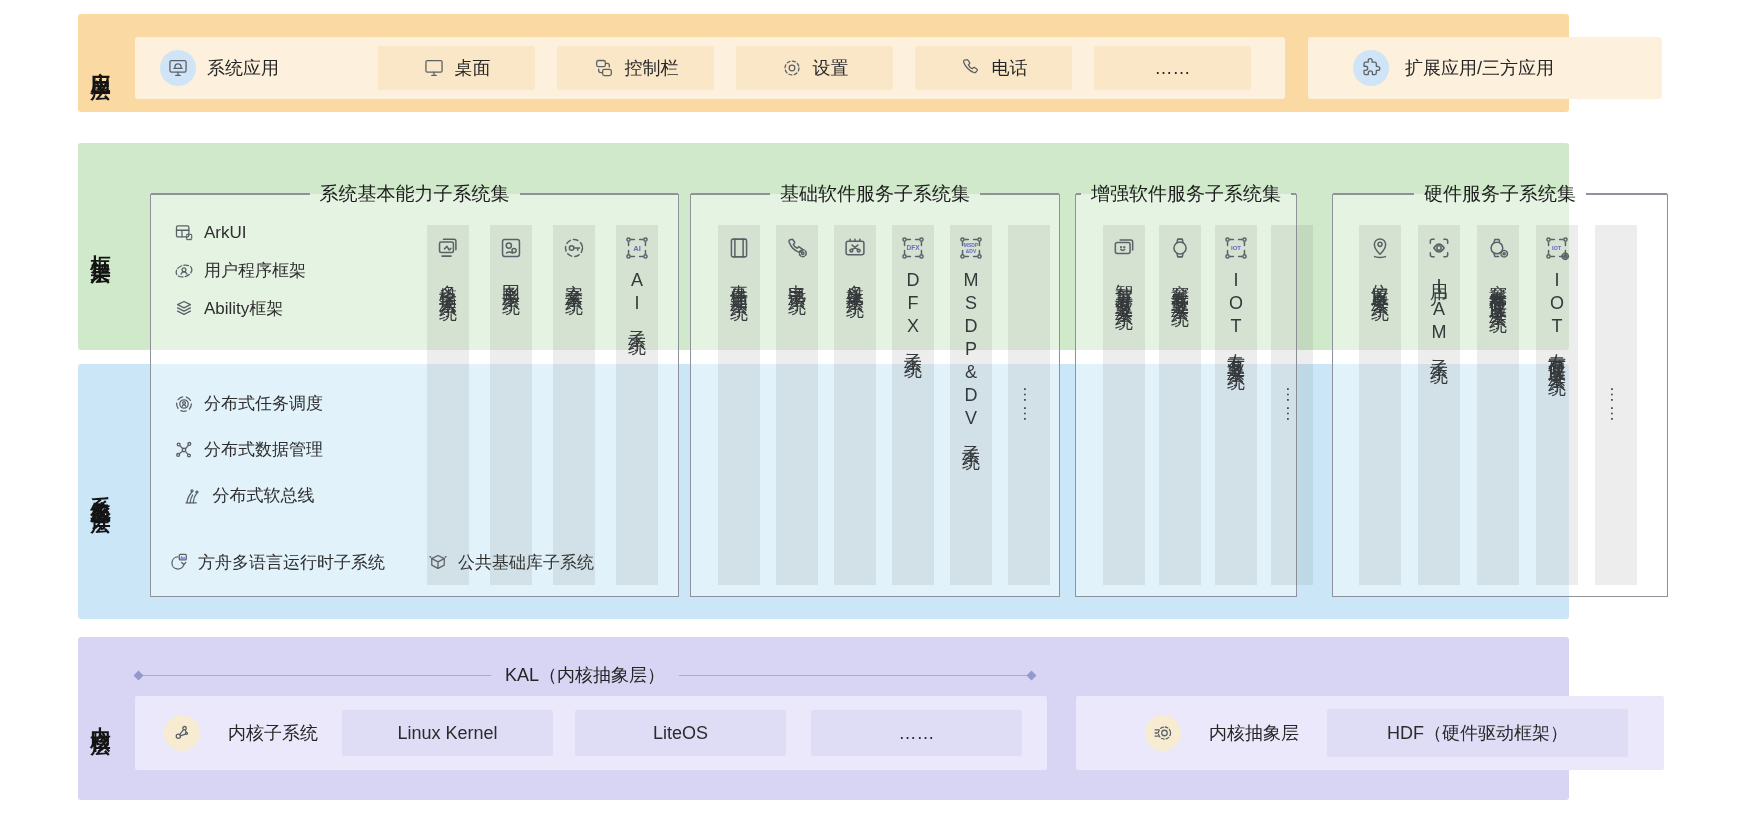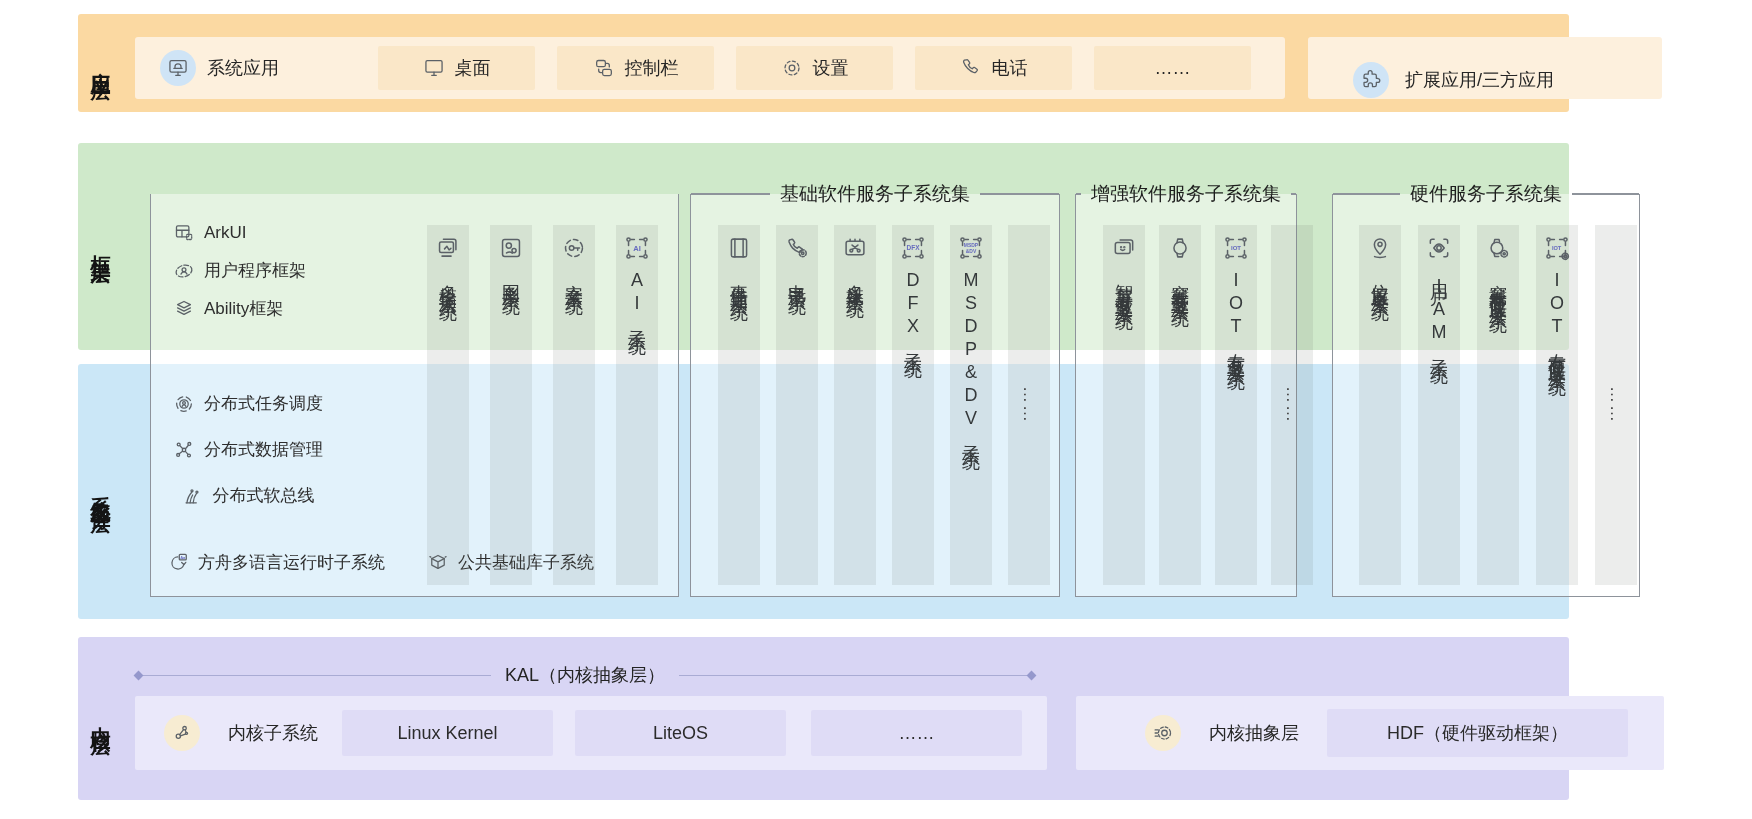--- a/index.html
+++ b/index.html
@@ -17,34 +17,34 @@
   .band-label{position:absolute;left:0;top:0;bottom:0;width:46px;display:flex;align-items:center;justify-content:center;}
   .vlabel{writing-mode:vertical-rl;text-orientation:upright;font-weight:700;font-size:20px;
           letter-spacing:5px;color:#141414;line-height:1;}
 
   
   .app-container{position:absolute;top:23px;height:62px;background:#fdf0dd;border-radius:3px;}
   .app-c1{left:57px;width:1150px;}
   .app-c2{left:1230px;width:354px;}
   .app-first{position:absolute;left:25px;top:0;height:62px;display:flex;align-items:center;gap:11px;
              font-size:18px;color:#262626;}
-  .app-ext{position:absolute;left:45px;top:12px;height:62px;display:flex;align-items:center;gap:16px;
+  .app-ext{position:absolute;left:45px;top:0;height:62px;display:flex;align-items:center;gap:16px;
            font-size:18px;color:#262626;}
   .app-box{position:absolute;top:9px;height:44px;width:157px;background:#fae7c8;border-radius:2px;
            display:flex;align-items:center;justify-content:center;gap:10px;font-size:18px;color:#262626;}
   .ab1{left:243px;} .ab2{left:422px;} .ab3{left:601px;} .ab4{left:780px;} .ab5{left:959px;}
   .icirc{width:36px;height:36px;border-radius:50%;display:flex;align-items:center;justify-content:center;flex:0 0 auto;}
   .bg-blue{background:#cfe4f6;} .bg-cream{background:#f7ecd2;}
   .ic svg{width:24px;height:24px;}
   .ic.small svg{width:22px;height:22px;}
 
   
   .group{position:absolute;top:194px;height:403px;background:rgba(255,255,255,0.45);
          border:1.5px solid #8e939b;border-top:none;box-sizing:border-box;z-index:3;}
-  .g1{left:150px;width:529px;} .g2{left:690px;width:370px;} .g3{left:1075px;width:222px;} .g4{left:1332px;width:308px;}
+  .g1{left:150px;width:529px;} .g2{left:690px;width:370px;} .g3{left:1075px;width:222px;} .g4{left:1332px;width:336px;}
   .gtitle-row{position:absolute;top:-12px;left:0;right:0;height:24px;display:flex;align-items:center;}
   .tline{flex:1;height:1.5px;background:#8e939b;}
   .gtitle{padding:0 10px;font-size:19px;color:#1d1d1d;white-space:nowrap;}
   .cols{position:absolute;top:31px;display:flex;margin-left:10px;}
   .g1 .cols{right:20px;gap:21px;}
   .g2 .cols{left:17px;gap:16px;}
   .g3 .cols{left:17px;gap:14px;}
   .g4 .cols{left:16px;gap:17px;}
   .col{width:42px;height:360px;background:rgba(106,116,110,0.13);display:flex;flex-direction:column;
        align-items:center;padding-top:10px;box-sizing:border-box;}
@@ -159,20 +159,25 @@
     </div>
   </div>
 
   <div class="band band-svc">
     <div class="band-label">
       <span class="vlabel">系统服务层</span>
     </div>
   </div>
 
   <div class="group g1">
+    <div class="gtitle-row">
+      <span class="tline"></span>
+      <span class="gtitle">系统基本能力子系统集</span>
+      <span class="tline"></span>
+    </div>
     <div class="fwstack">
       <div class="litem">
         <span class="ic small">
             <svg viewBox="0 0 24 24" fill="none" stroke="#5b6167" stroke-width="1.4" stroke-linecap="round" stroke-linejoin="round">
               <rect x="3.8" y="4.2" width="13.5" height="12" rx="1.5"></rect>
               <path d="M3.8 9h13.5M9.8 9v7.2"></path>
               <rect x="14.8" y="13.5" width="5.6" height="5.6" rx="1" stroke-dasharray="1.8 1.4"></rect>
             </svg>
           </span>
         <span>ArkUI</span>

